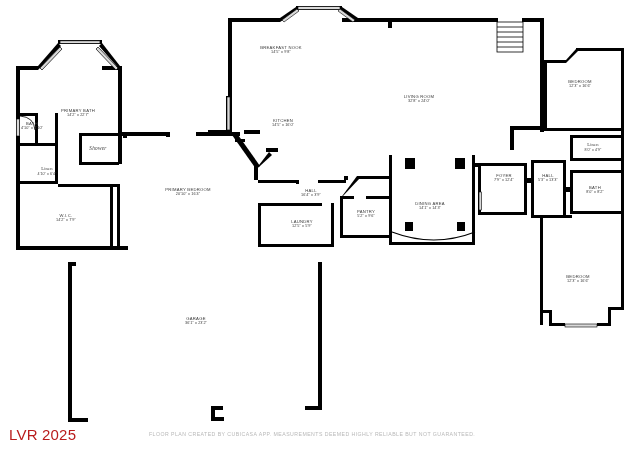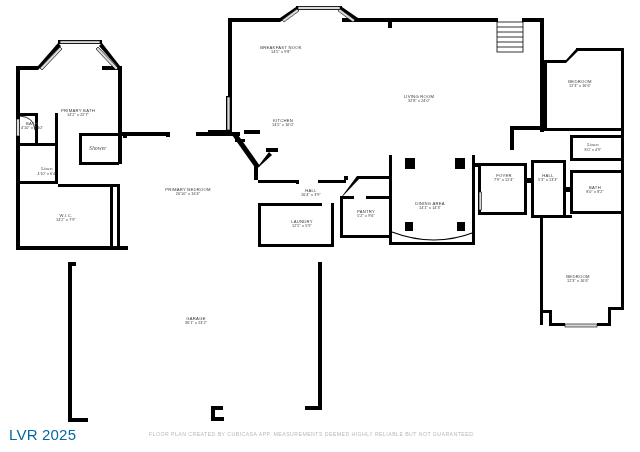--- a/index.html
+++ b/index.html
@@ -34,21 +34,21 @@
     letter-spacing:0.1px;
   }
   .room-label.serif{font-family:"Liberation Serif", serif;}
   .room-label.serif .nm{font-size:5.2px;font-style:italic;letter-spacing:0.3px;}
   .room-label.lc .nm{font-size:4.6px;font-family:"Liberation Serif", serif;letter-spacing:0.2px;}
   .room-label.lc .dim{font-size:3.6px;}
   .watermark{
     position:absolute;
     left:9px;bottom:9px;
     font-size:15px;
-    color:#0369a1;
+    color:#b91c1c;
     letter-spacing:0.2px;
   }
   .disclaimer{
     position:absolute;
     left:149px;bottom:15px;
     font-size:5.2px;
     color:#b8b8b8;
     letter-spacing:0.45px;
     white-space:nowrap;
   }

